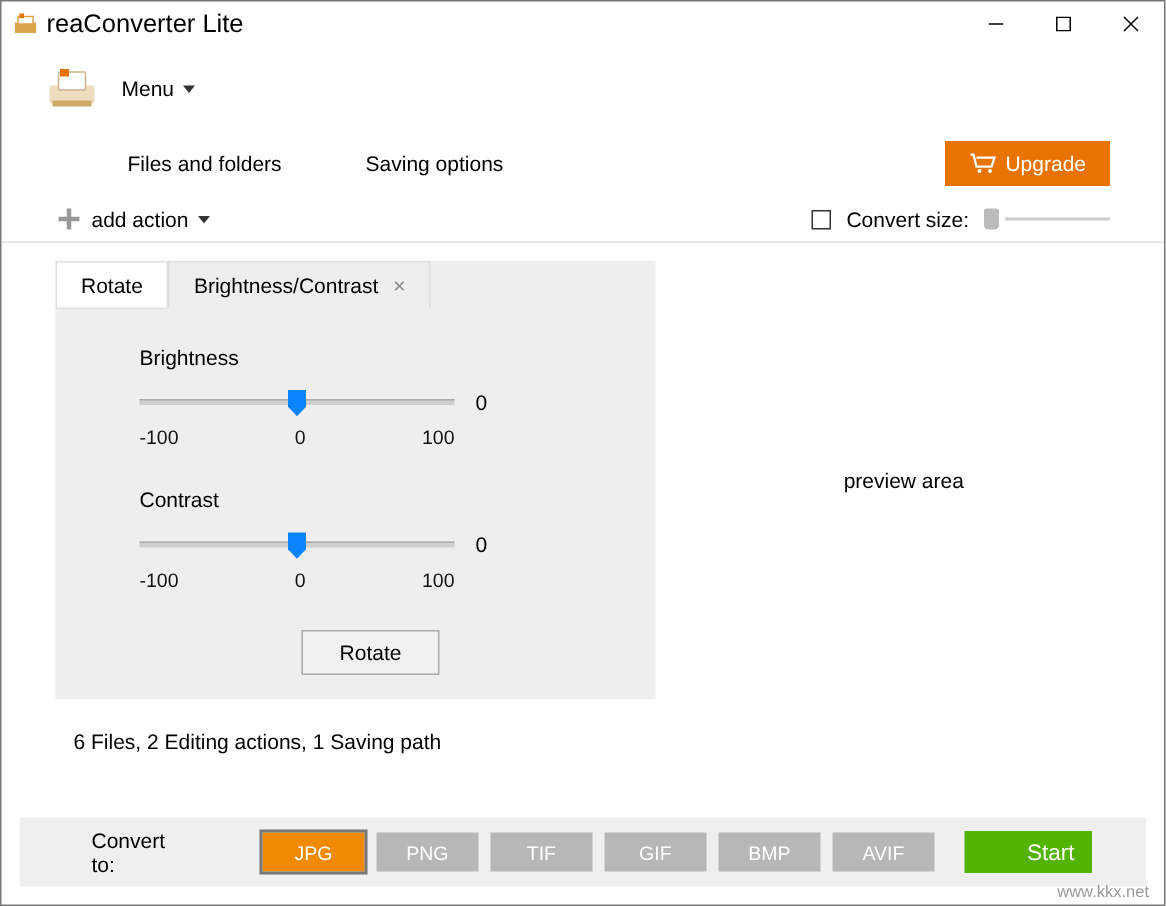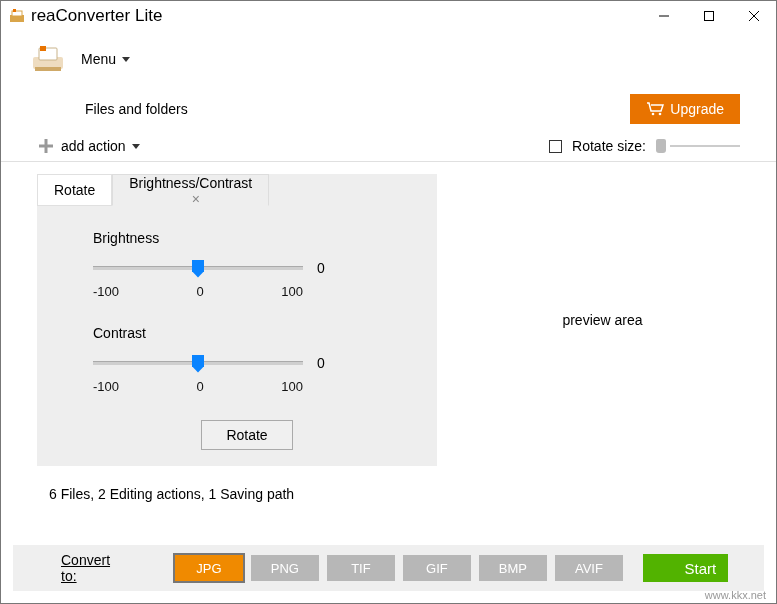--- a/index.html
+++ b/index.html
@@ -99,21 +99,20 @@
   }
   .panel-tab {
     display:flex; align-items:center; padding:0 16px;
     font-size:14px; cursor:pointer;
     border:1px solid transparent;
   }
   .panel-tab.inactive { background:#fff; border:1px solid #e0e0e0; }
   .panel-tab.active {
     background:#eee; border:1px solid #ddd; border-bottom:1px solid #eee;
     position:relative;
-    flex-direction:column;
   }
   .tab-close {
     margin-left:10px; color:#888; font-size:14px;
   }
   .panel-body {
     padding:24px 36px 16px 56px;
     flex:1;
     min-height:260px;
   }
   .slider-group { margin-bottom:26px; }
@@ -153,21 +152,21 @@
     padding:20px 40px 10px 48px; font-size:14px;
   }
 
   
   .bottom-bar {
     display:flex; align-items:center;
     background:#efefef;
     height:46px; padding:0 36px 0 48px; gap:20px;
     position:absolute; bottom:12px; left:12px; right:12px;
   }
-  .convert-label { font-size:14px; margin-right:40px;text-decoration:underline; }
+  .convert-label { font-size:14px; margin-right:40px; }
   .fmt-group { display:flex; gap:8px; }
   .fmt-btn {
     width:68px; height:26px; display:flex; align-items:center; justify-content:center;
     color:#fff; font-size:13px;
     cursor:pointer;
   }
   .fmt-btn.selected { background:#f08a00; }
   .fmt-btn.selected-outer {
     outline:2px solid #777; outline-offset:0;
   }
@@ -229,20 +228,21 @@
     </svg>
   </span>
   <div class="menu-label">
     <span>Menu</span>
     <span class="caret-down"></span>
   </div>
 </div>
 
 <div class="main-tabs">
   <div class="main-tab">Files and folders</div>
+  <div class="main-tab">Saving options</div>
   <div class="spacer"></div>
   <div class="upgrade-btn">
     <span class="cart-icon">
       <svg viewBox="0 0 18 14">
         <path d="M1 1h2l2 8h10l2-6H5" fill="none" stroke="#fff" stroke-width="1.5"></path>
         <circle cx="7" cy="12" r="1.3" fill="#fff"></circle>
           <circle cx="14" cy="12" r="1.3" fill="#fff"></circle>
       </svg>
     </span>
     <span>Upgrade</span>
@@ -256,21 +256,21 @@
           <rect x="7.5" y="2" width="3" height="14" fill="#999"></rect>
           <rect x="2" y="7.5" width="14" height="3" fill="#999"></rect>
         </svg>
     </span>
     <span>add action</span>
     <span class="caret-down"></span>
   </div>
   <div class="spacer"></div>
   <div class="toolbar-right">
     <span class="checkbox"></span>
-    <span>Rotate size:</span>
+    <span>Convert size:</span>
     <div class="preview-slider">
       <span class="slider-shield"></span>
       <span class="slider-line-sm"></span>
     </div>
   </div>
 </div>
 
 <div class="content-area">
 
   <div class="panel">

